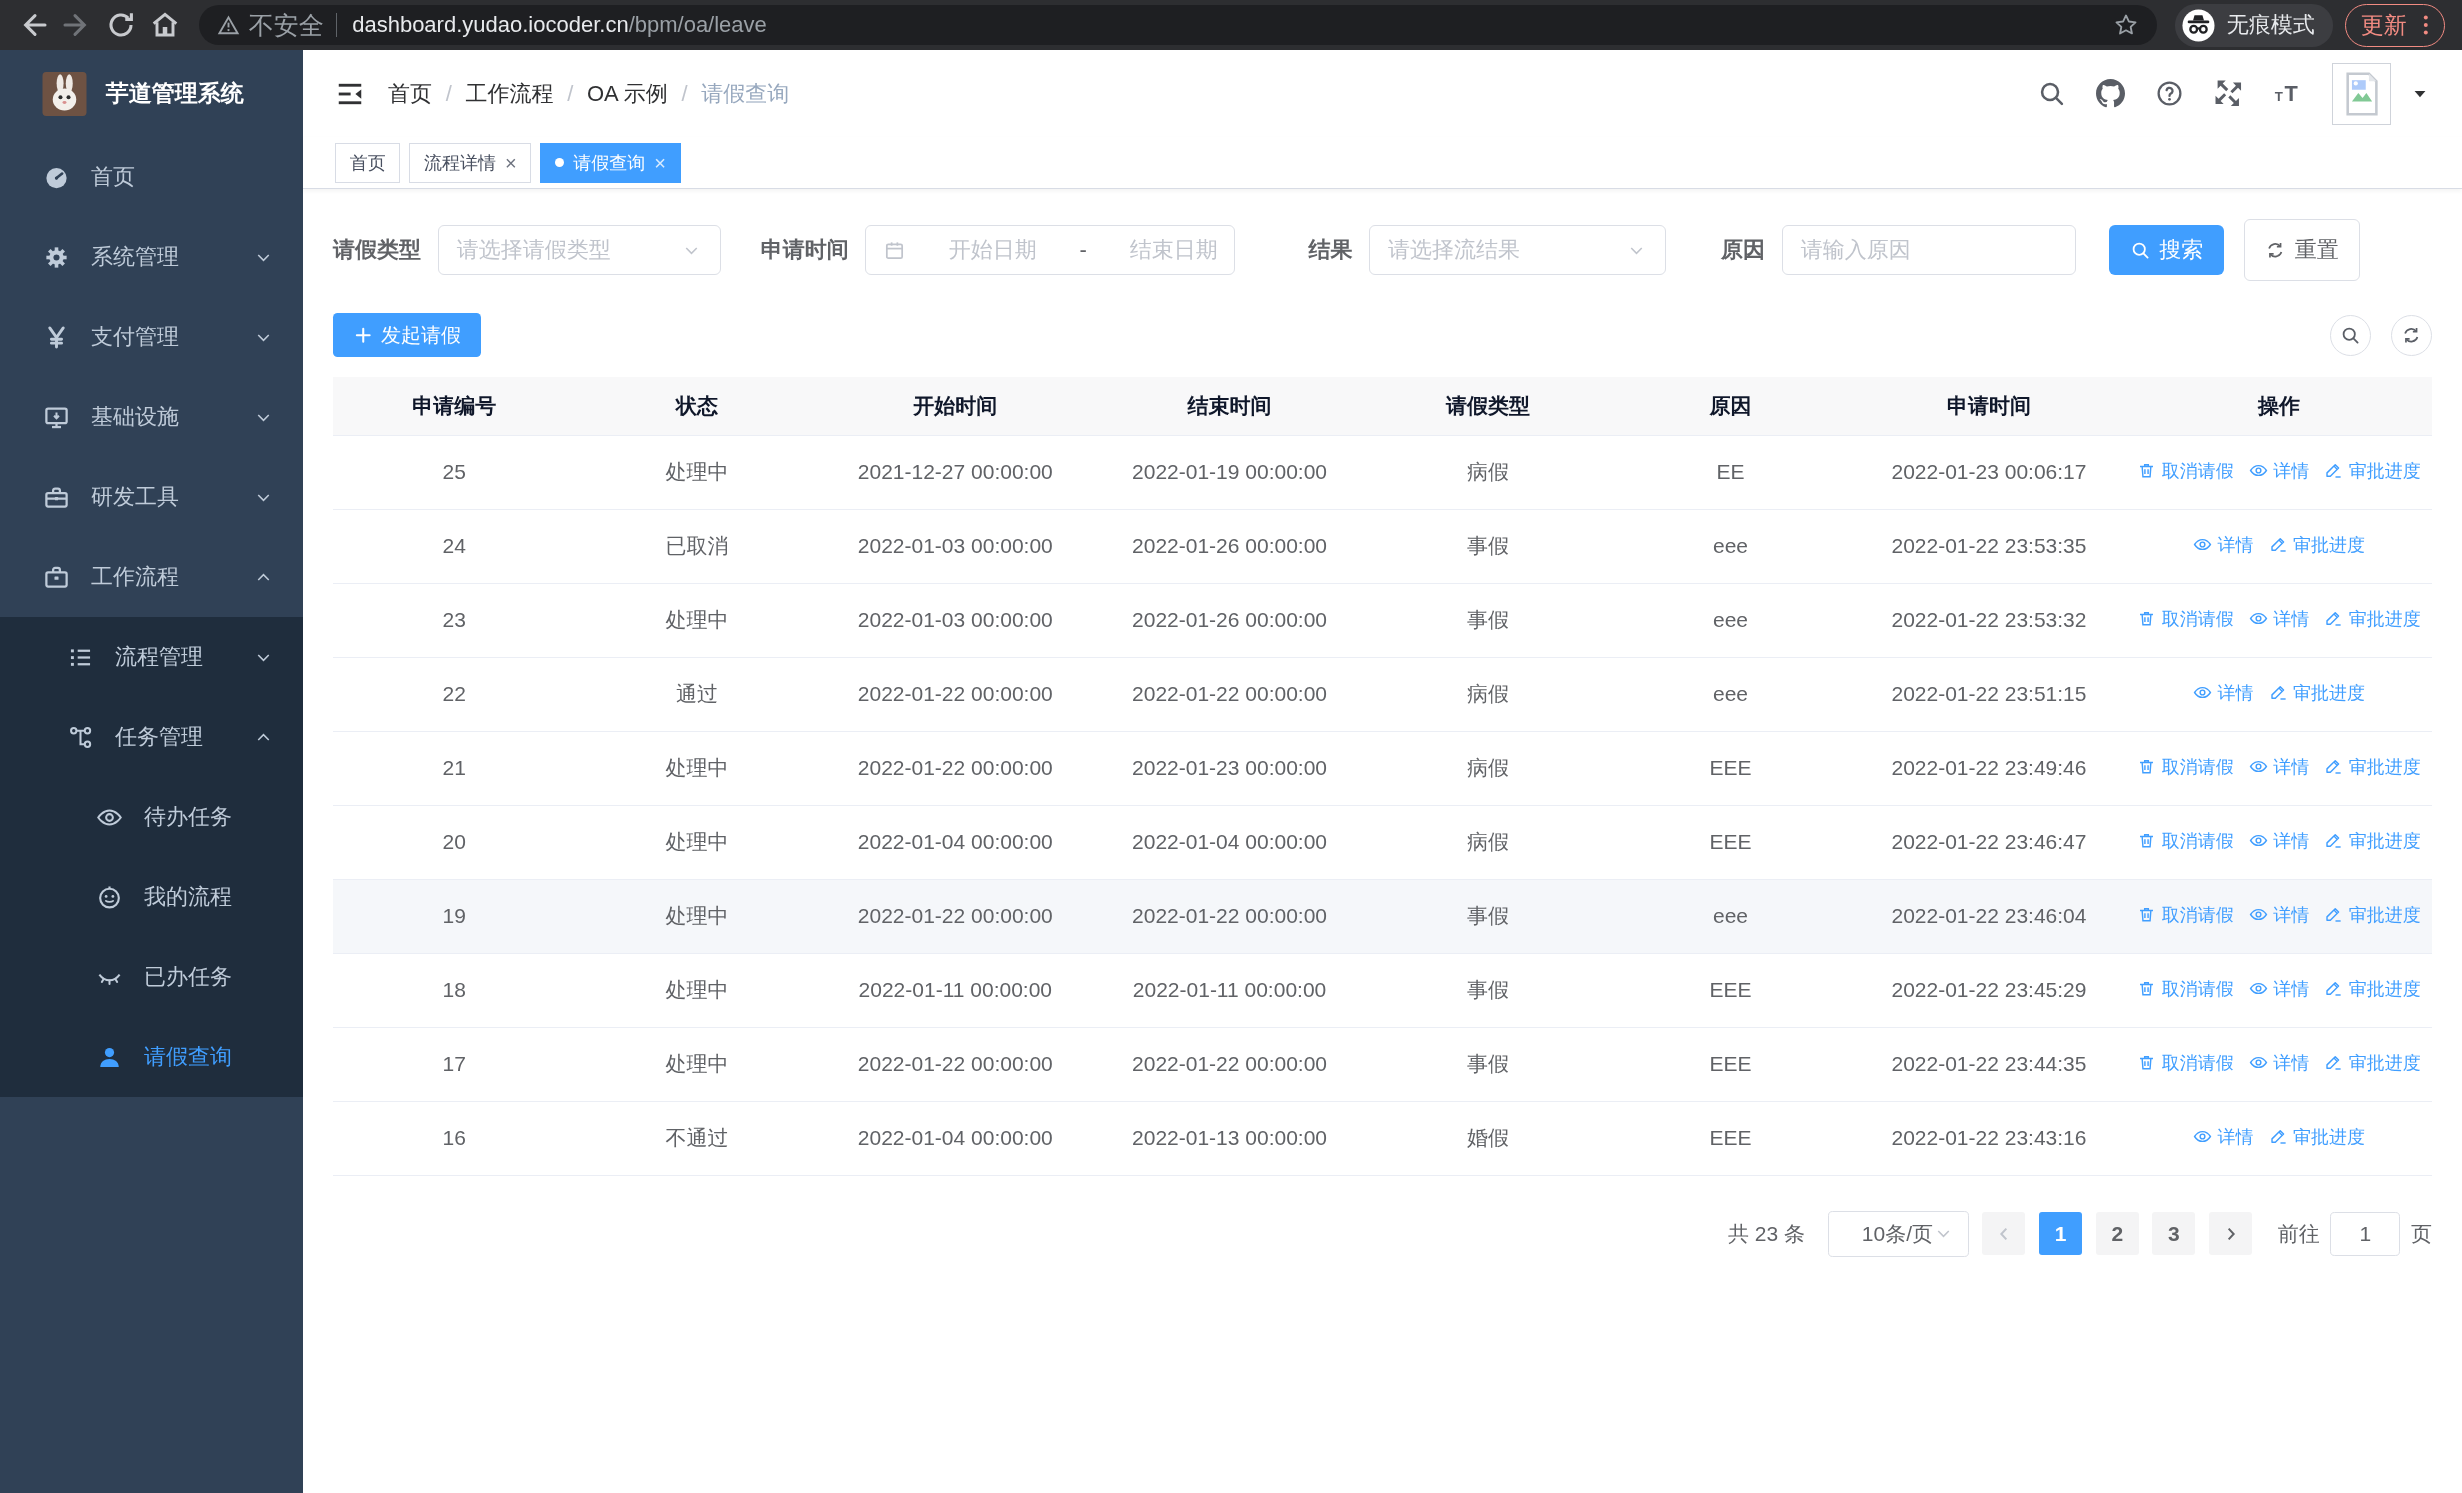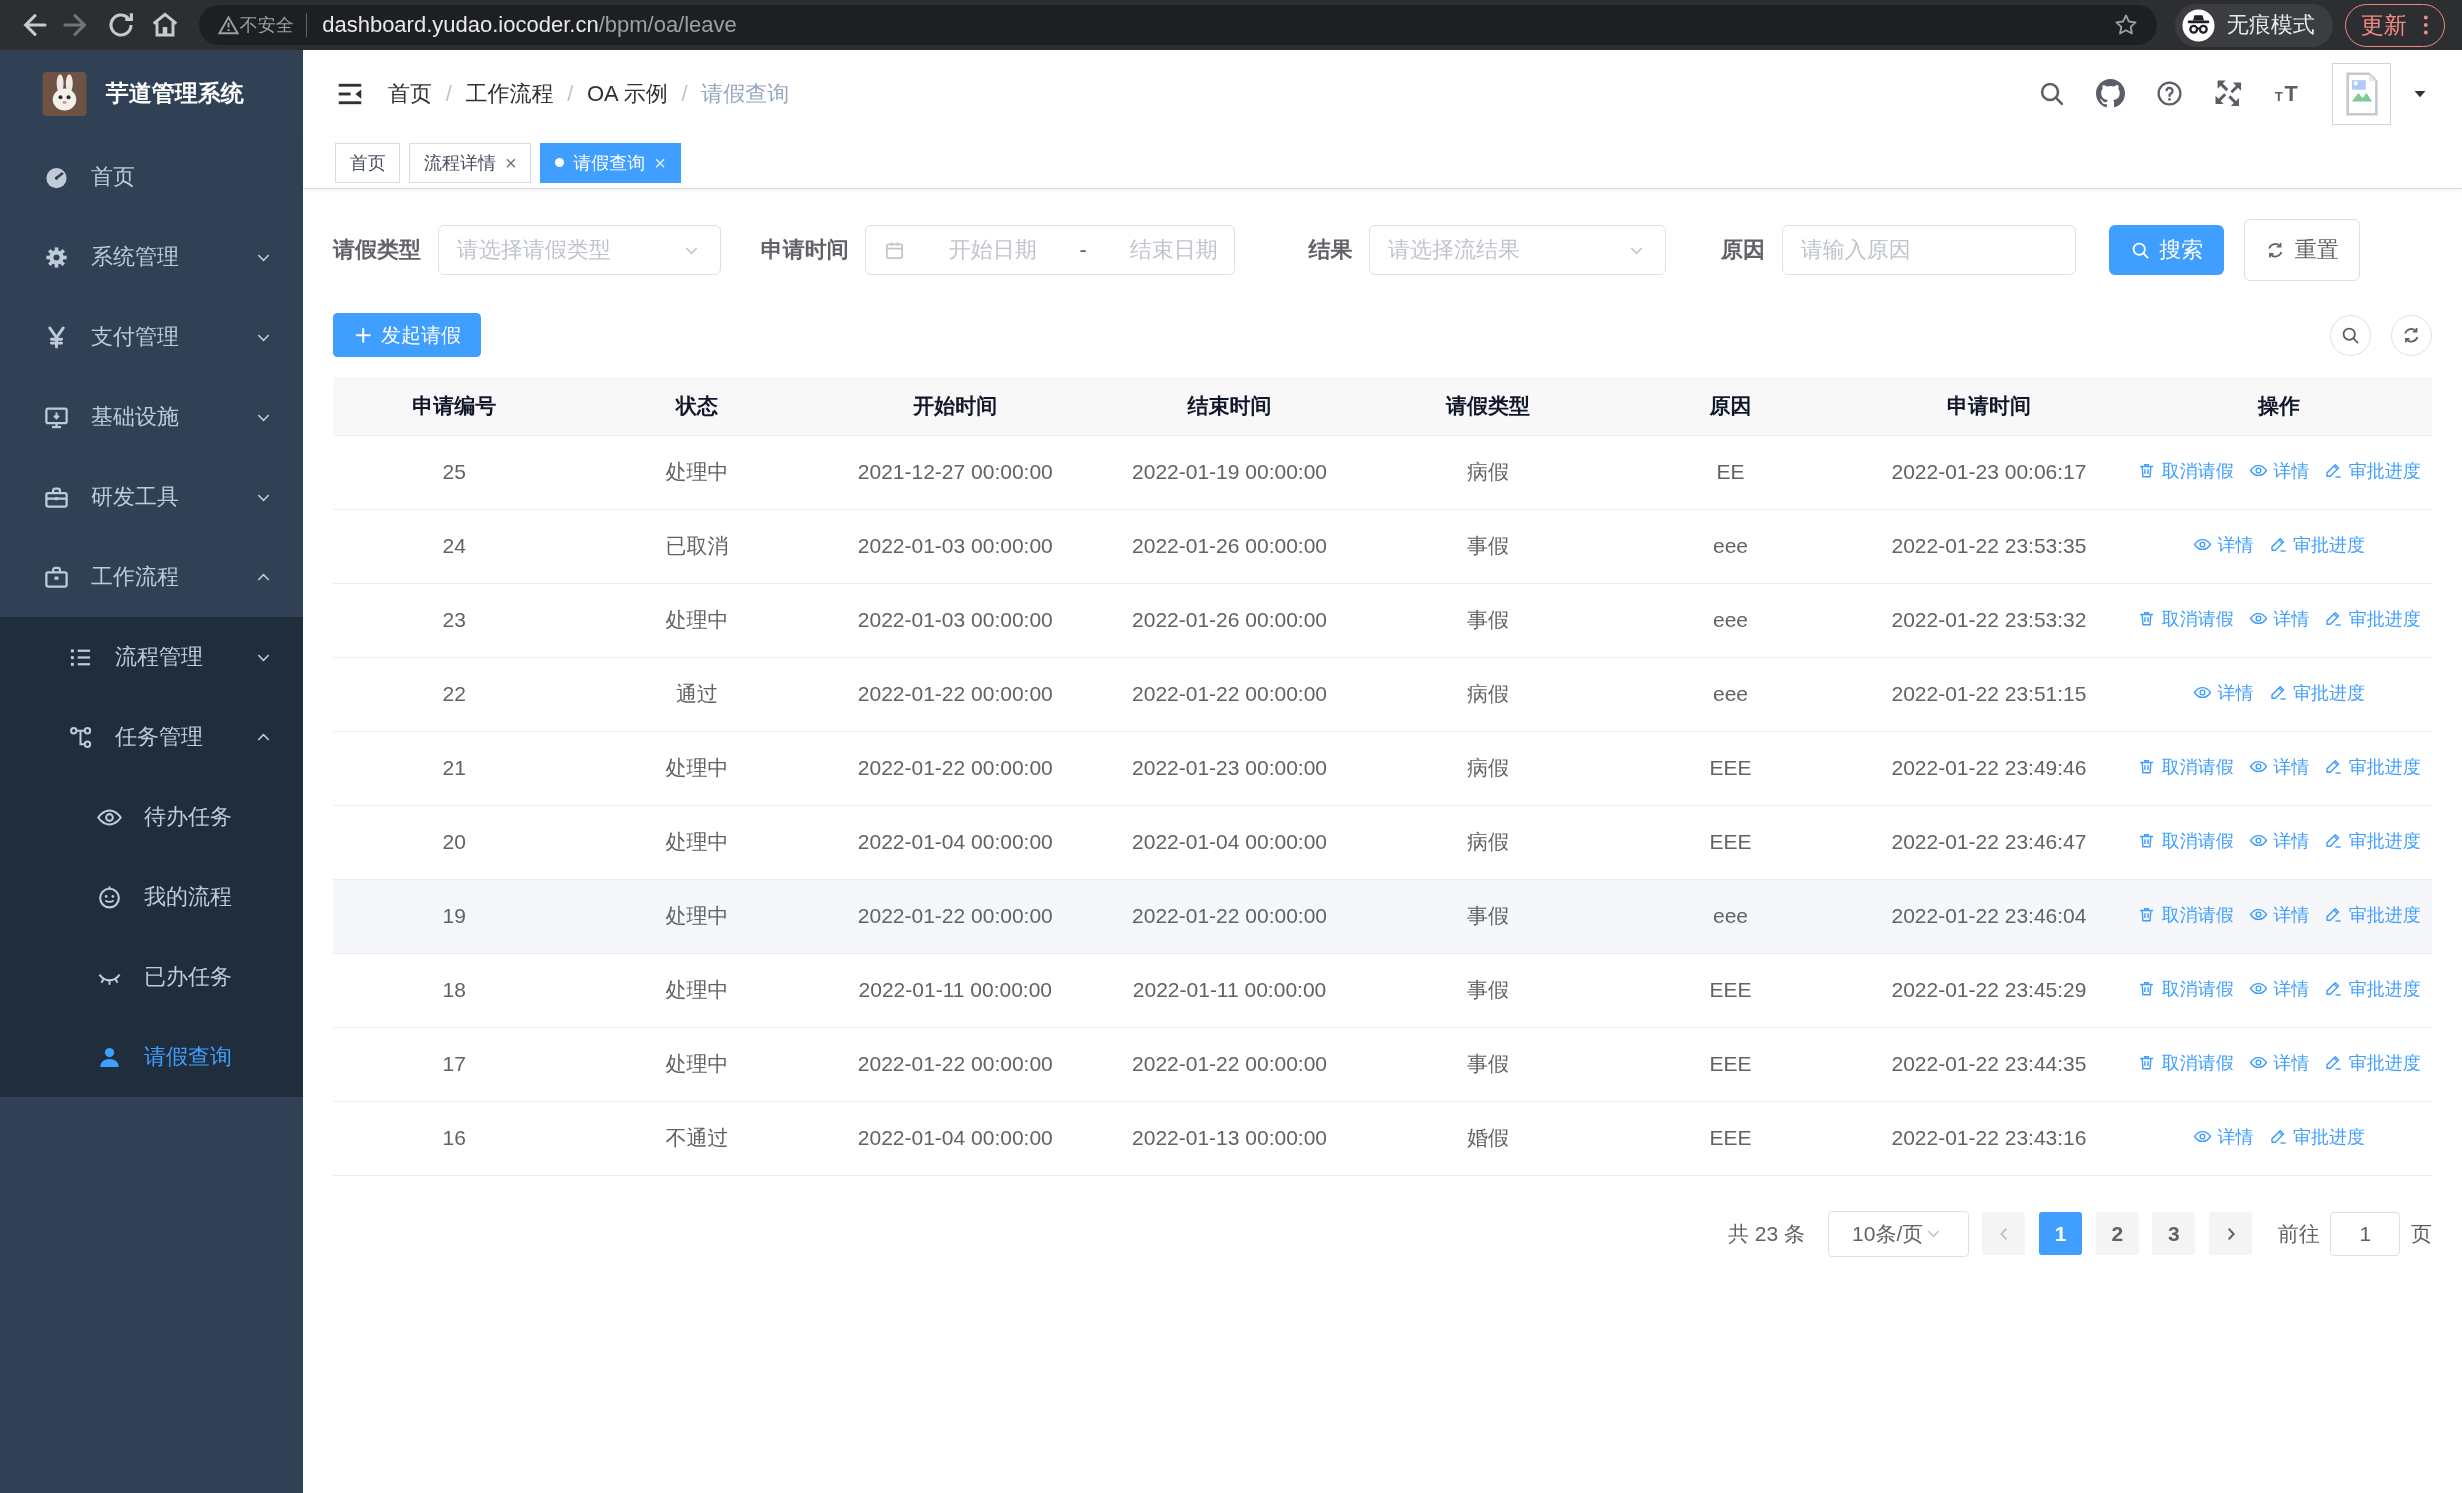--- a/index.html
+++ b/index.html
@@ -8,21 +8,21 @@
        font-family:"Liberation Sans","DejaVu Sans",sans-serif;-webkit-font-smoothing:antialiased}
   svg{width:100%;height:100%;display:block}
 
   
   .browser-bar{height:50px;background:#2d2e31;display:flex;align-items:center;padding:0 16.7px;gap:12px}
   .nav-ic{width:32px;height:32px;color:#c8cace;flex-shrink:0;cursor:pointer}
   .nav-ic.dim{color:#707378}
   .url-pill{flex:1;height:40px;background:#1e1f22;border-radius:20px;display:flex;align-items:center;
             padding:0 18px;margin:0 6px;min-width:0}
   .warn-ic{width:23px;height:23px;color:#9aa0a6;flex-shrink:0}
-  .sec-label{color:#9aa0a6;font-size:18px;margin:0 12px 0 0;white-space:nowrap}
+  .sec-label{color:#9aa0a6;font-size:25px;margin:0 12px 0 9px;white-space:nowrap}
   .url-sep{width:1.5px;height:24px;background:#5f6368;margin-right:15px}
   .url-text{font-size:22px;white-space:nowrap;overflow:hidden}
   .host{color:#e8eaed}
   .path{color:#9aa0a6}
   .star-ic{width:26px;height:26px;color:#9aa0a6;margin-left:auto;cursor:pointer;flex-shrink:0}
   .incog-chip{height:43px;background:#3c3d41;border-radius:21px;display:flex;align-items:center;gap:10.6px;
               padding:0 18px 0 6px;color:#e8eaed;font-size:22px;white-space:nowrap;flex-shrink:0}
   .incog-ic{width:35px;height:35px}
   .update-pill{height:43px;border:1.5px solid #f28b82;border-radius:23px;display:flex;align-items:center;
                gap:15px;padding:0 15px;color:#f28b82;font-size:23px;white-space:nowrap;flex-shrink:0;cursor:pointer}
@@ -101,21 +101,21 @@
   .leave-table td{height:74px;color:#606266;border-bottom:0.8px solid #ebeef5;text-align:center;white-space:nowrap}
   .leave-table tr.highlight td{background:#f5f7fa}
   .op-cell{font-size:18px}
   .action-link{color:#409eff;display:inline-flex;align-items:center;gap:5.3px;margin:0 7.6px;cursor:pointer}
   .al-icon{width:19px;height:19px;display:inline-block;flex-shrink:0}
 
   .pagination{margin-top:35px;display:flex;align-items:center;justify-content:flex-end;gap:13.7px;
               font-size:21px;color:#606266;padding-bottom:30px}
   .pg-total{margin-right:9px;white-space:nowrap}
   .pg-size{width:141px;height:46px;border:0.8px solid #dcdfe6;border-radius:4.6px;display:flex;align-items:center;
-           justify-content:center;padding:0 13.7px;color:#606266;cursor:pointer;white-space:nowrap}
+           justify-content:flex-end;padding:0 13.7px;color:#606266;cursor:pointer;white-space:nowrap}
   .pg-btn{min-width:43px;height:43px;border:none;border-radius:3px;background:#f4f4f5;color:#606266;
           font-size:21px;font-weight:700;display:inline-flex;align-items:center;justify-content:center;
           cursor:pointer;font-family:inherit;padding:0 6px}
   .pg-btn.active{background:#409eff;color:#fff}
   .pg-nav{color:#606266}
   .pg-nav.disabled{color:#c0c4cc}
   .n-ic{width:20px;height:20px}
   .pg-goto{display:flex;align-items:center;gap:10.6px;margin-left:12px;white-space:nowrap}
   .goto-input{width:70px;height:44px;border:0.8px solid #dcdfe6;border-radius:4.6px;text-align:center;
               font-size:21px;color:#606266;font-family:inherit;outline:none}

